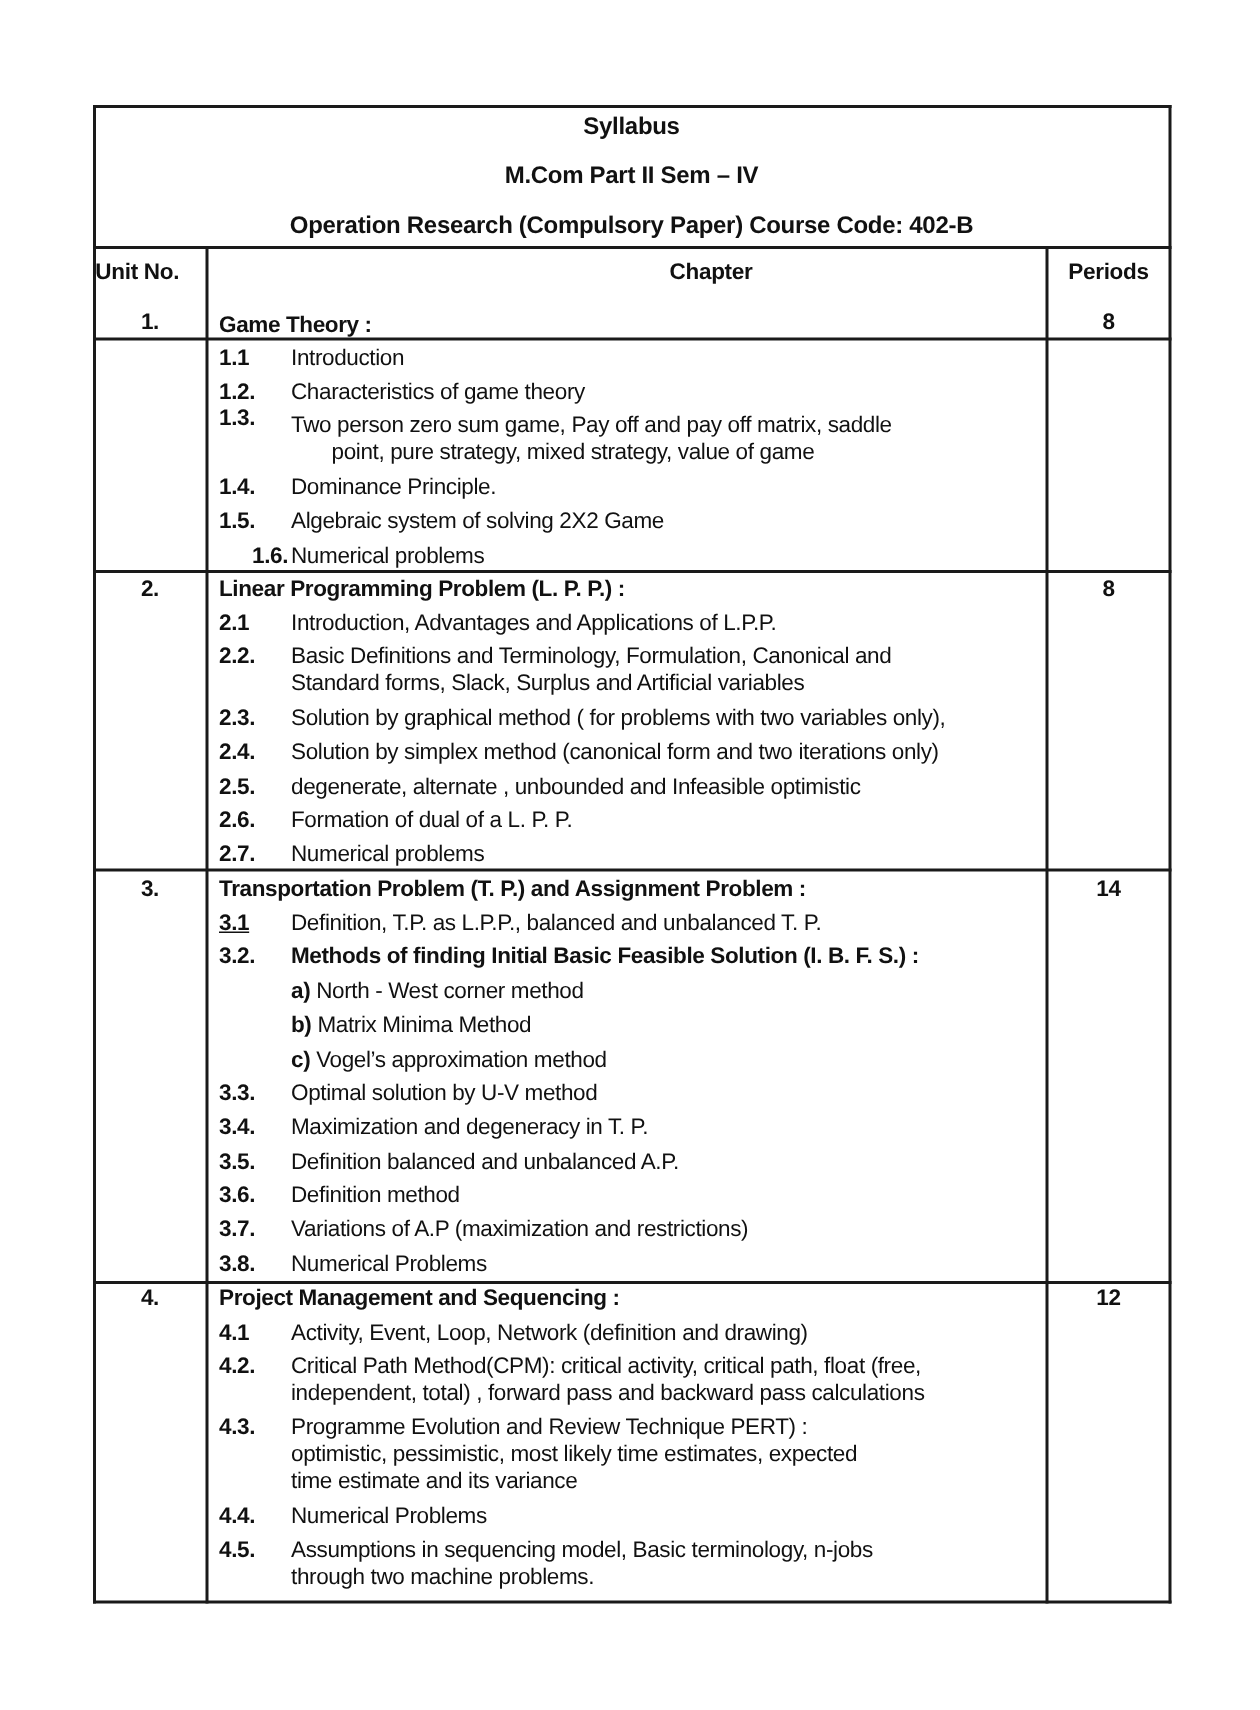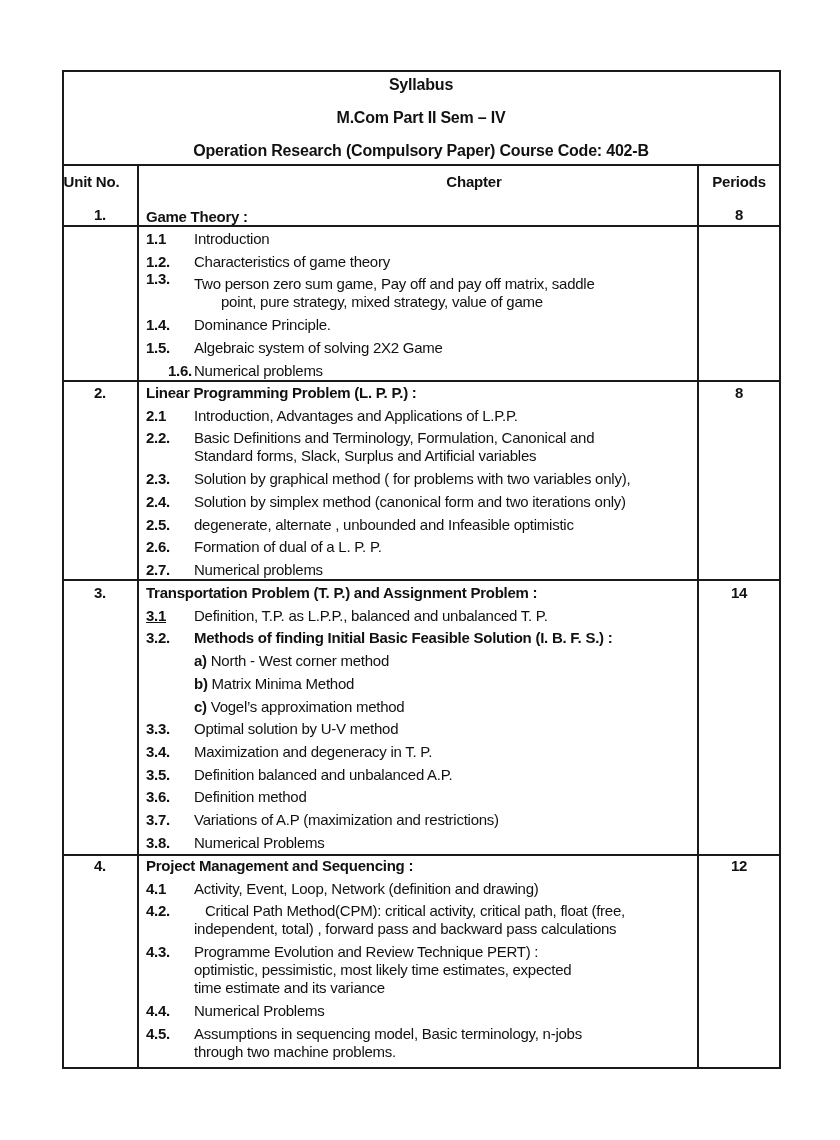--- a/index.html
+++ b/index.html
@@ -83,21 +83,21 @@
       <div class="t b" style="top: 811px; left: 146px;">3.7.</div>
       <div class="t" style="top: 811px; left: 194px;">Variations of A.P (maximization and restrictions)</div>
       <div class="t b" style="top: 833.7px; left: 146px;">3.8.</div>
       <div class="t" style="top: 833.7px; left: 194px;">Numerical Problems</div>
       <div class="t b center" style="top: 857px; left: 62px; width: 76px;">4.</div>
       <div class="t b" style="top: 857px; left: 146px;">Project Management and Sequencing :</div>
       <div class="t b center" style="top: 857px; left: 699px; width: 80px;">12</div>
       <div class="t b" style="top: 879.7px; left: 146px;">4.1</div>
       <div class="t" style="top: 879.7px; left: 194px;">Activity, Event, Loop, Network (definition and drawing)</div>
       <div class="t b" style="top: 902.4px; left: 146px;">4.2.</div>
-      <div class="t" style="top: 902.4px; left: 194px; margin-left: 11px;">Critical Path Method(CPM): critical activity, critical path, float (free,</div>
+      <div class="t" style="top: 902.4px; left: 194px;">Critical Path Method(CPM): critical activity, critical path, float (free,</div>
       <div class="t" style="top: 920.4px; left: 194px;"> independent, total) , forward pass and backward pass calculations</div>
       <div class="t b" style="top: 943.1px; left: 146px;">4.3.</div>
       <div class="t" style="top: 943.1px; left: 194px;">Programme Evolution and Review Technique PERT) :</div>
       <div class="t" style="top: 961.1px; left: 194px;">optimistic,  pessimistic, most likely time estimates, expected</div>
       <div class="t" style="top: 979.1px; left: 194px;">time estimate and its variance</div>
       <div class="t b" style="top: 1001.8px; left: 146px;">4.4.</div>
       <div class="t" style="top: 1001.8px; left: 194px;">Numerical Problems</div>
       <div class="t b" style="top: 1024.5px; left: 146px;">4.5.</div>
       <div class="t" style="top: 1024.5px; left: 194px;">Assumptions in sequencing model, Basic terminology, n-jobs</div>
       <div class="t" style="top: 1042.5px; left: 194px;">through two machine problems.</div>

